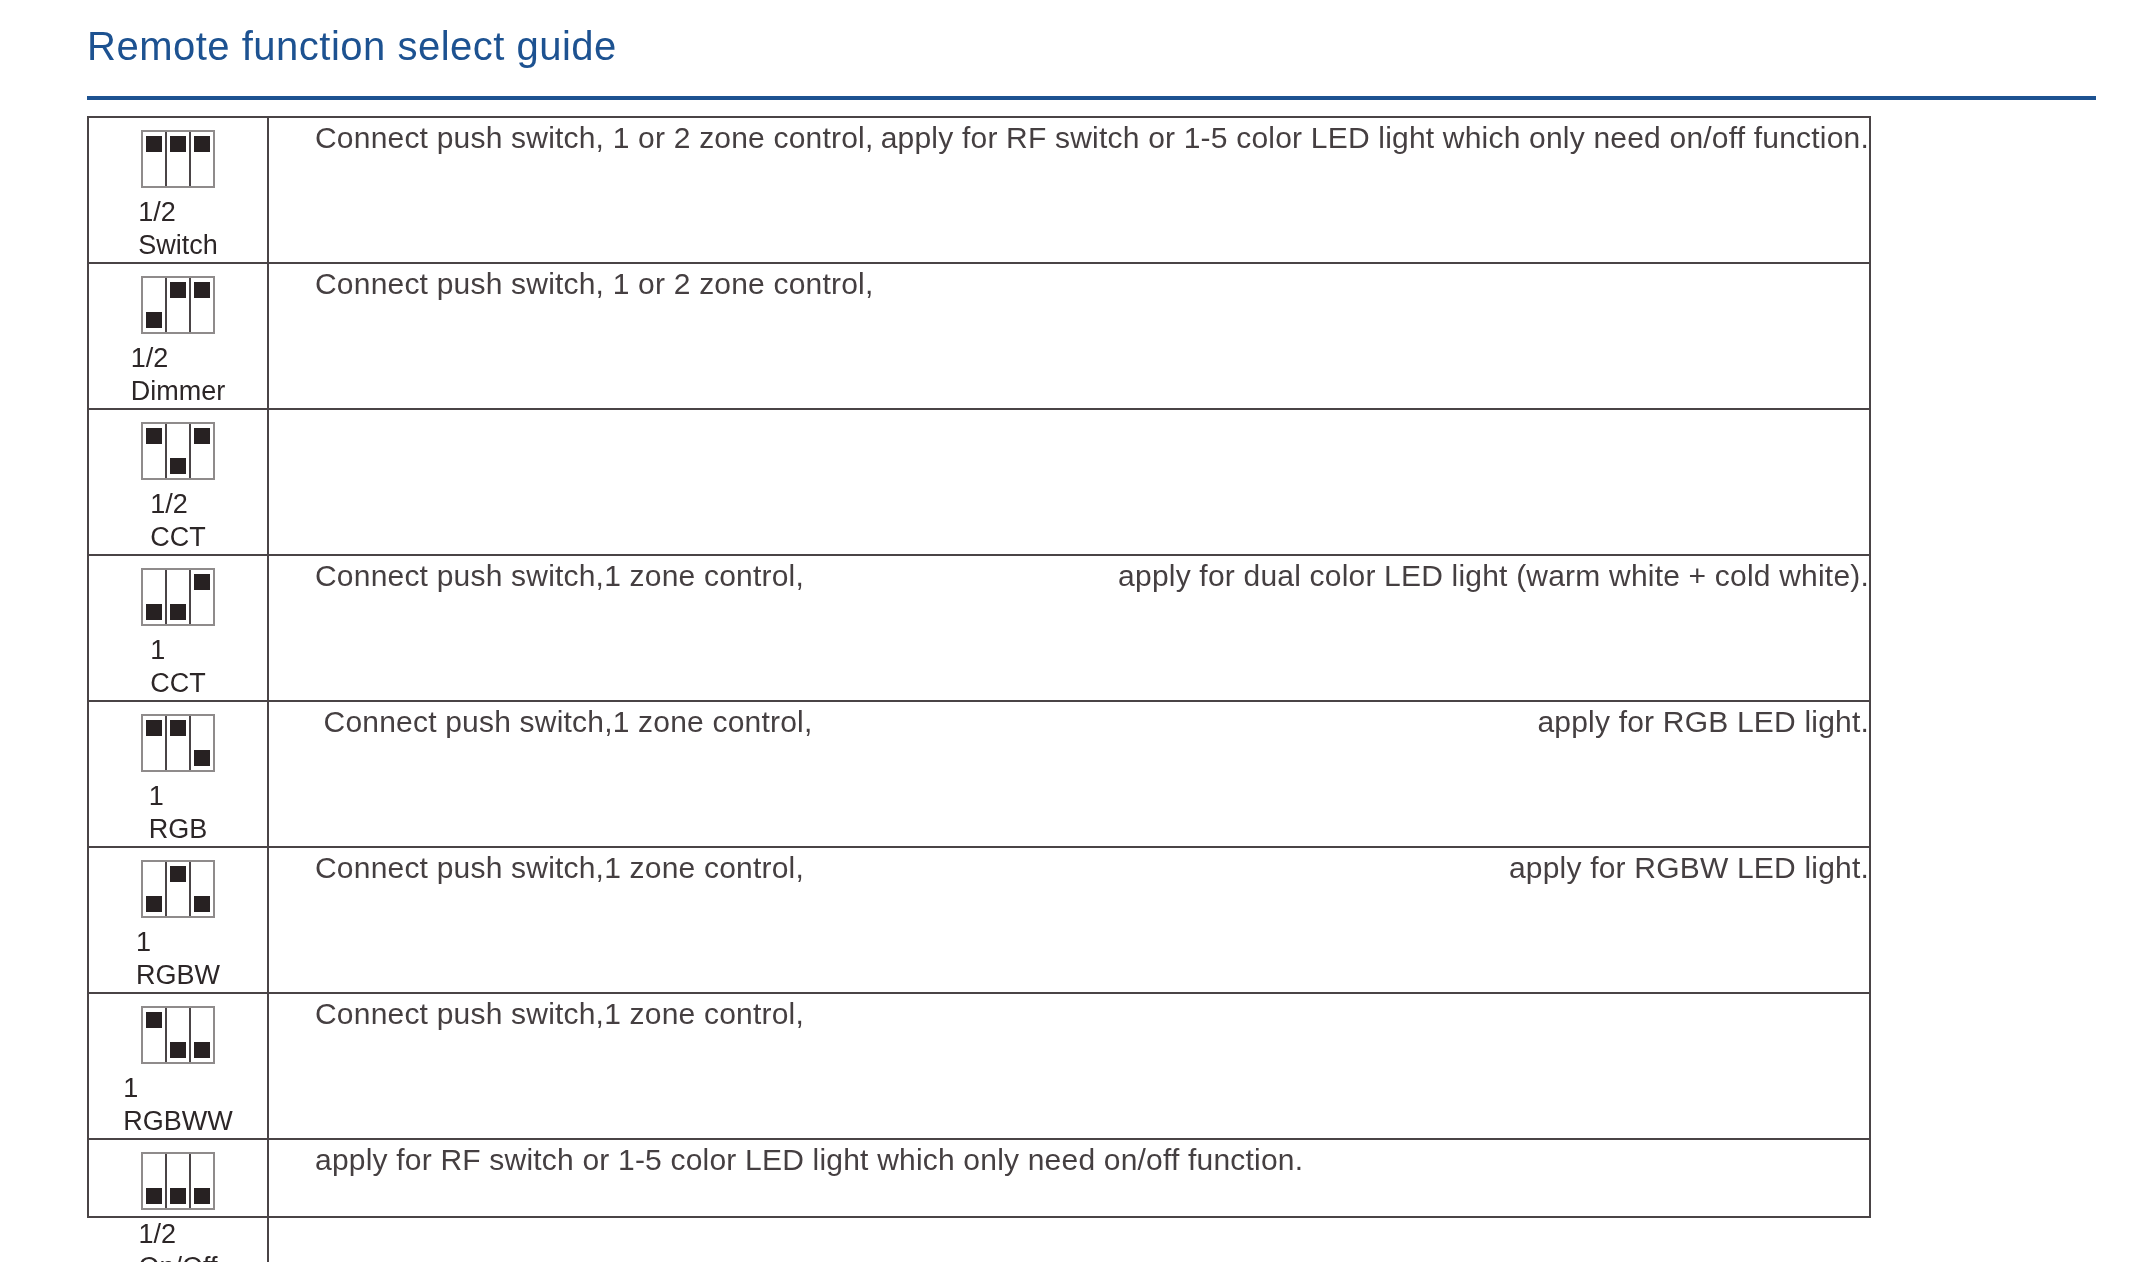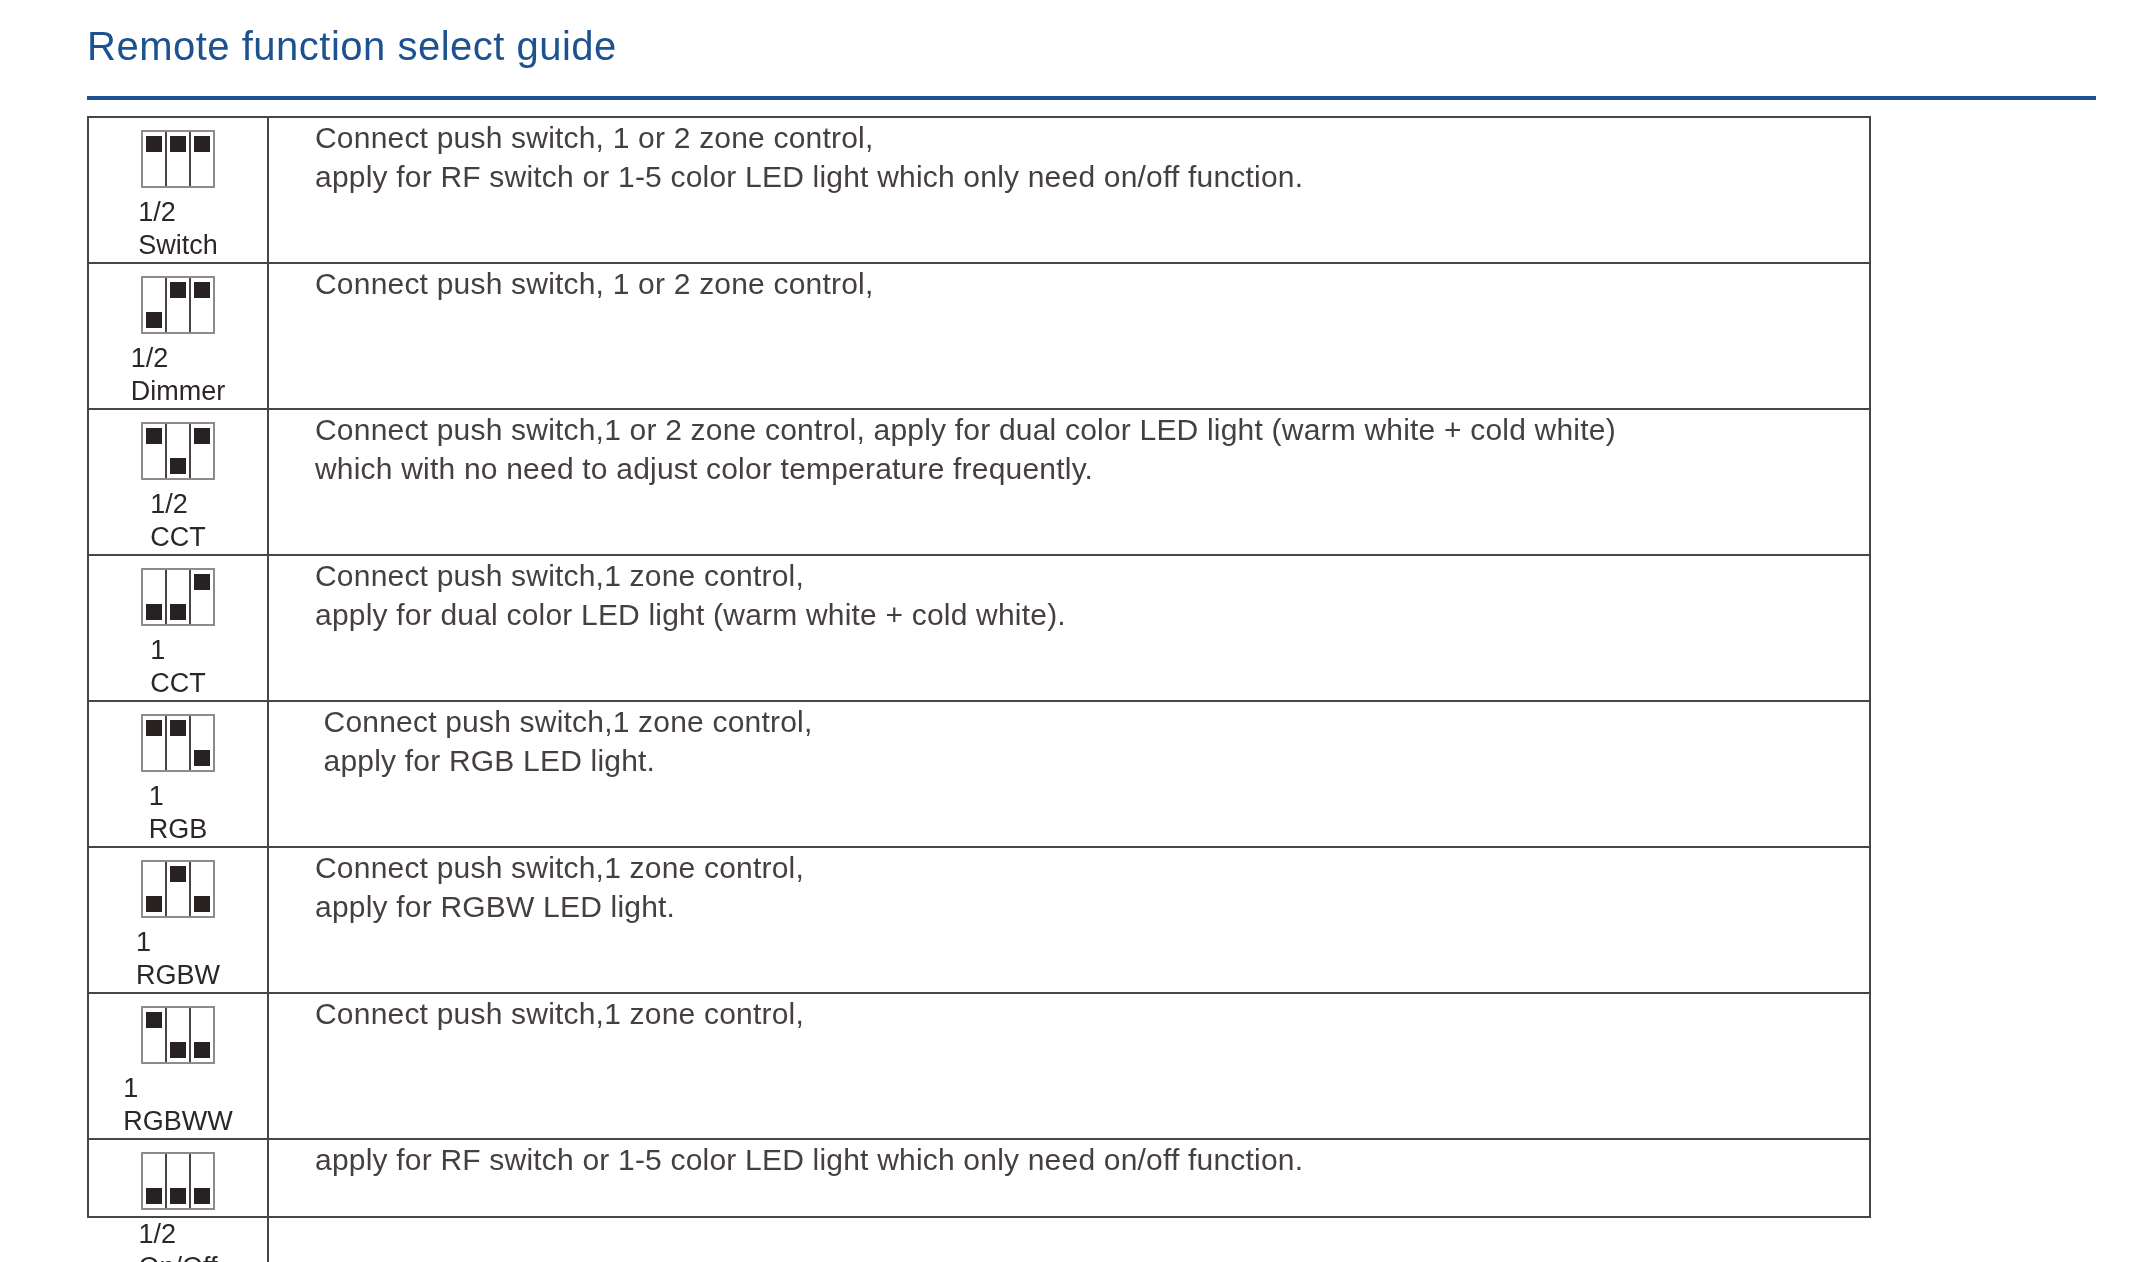--- a/index.html
+++ b/index.html
@@ -32,21 +32,21 @@
     border-bottom:2px solid #4a4446;
   }
   .row:last-child{border-bottom:none;}
   .cell-left{
     width:180px;min-width:180px;
     border-right:2px solid #4a4446;
     display:flex;flex-direction:column;align-items:center;
     padding-top:12px;box-sizing:border-box;
   }
   .cell-right{
-    flex:1;display:flex;flex-direction:column;justify-content:flex-start;
+    flex:1;display:flex;justify-content:space-between;
     padding-left:46px;padding-bottom:14px;box-sizing:border-box;
   }
   .desc-line{
     font-size:30px;line-height:39px;color:#453f41;
     white-space:pre-wrap;letter-spacing:0.2px;
   }
   .dip{
     display:flex;border:2px solid #8f8b8b;background:#ffffff;
   }
   .dip-slot{
@@ -132,24 +132,20 @@
             </span>
             <span class="dip-slot">
               <span class="dip-knob up"></span>
             </span>
           </div>
         <div class="dip-label">
           <div>1/2</div>
           <div>CCT</div>
         </div>
       </div>
-      <div class="cell-right">
-        <div class="desc-line">Connect push switch,1 or 2 zone control, apply for dual color LED light (warm white + cold white)</div>
-        <div class="desc-line">which with no need to adjust color temperature frequently.</div>
-      </div>
     </div>
 
     <div class="row">
       <div class="cell-left">
         <div class="dip">
             <span class="dip-slot">
               <span class="dip-knob down"></span>
             </span>
             <span class="dip-slot">
               <span class="dip-knob down"></span>

